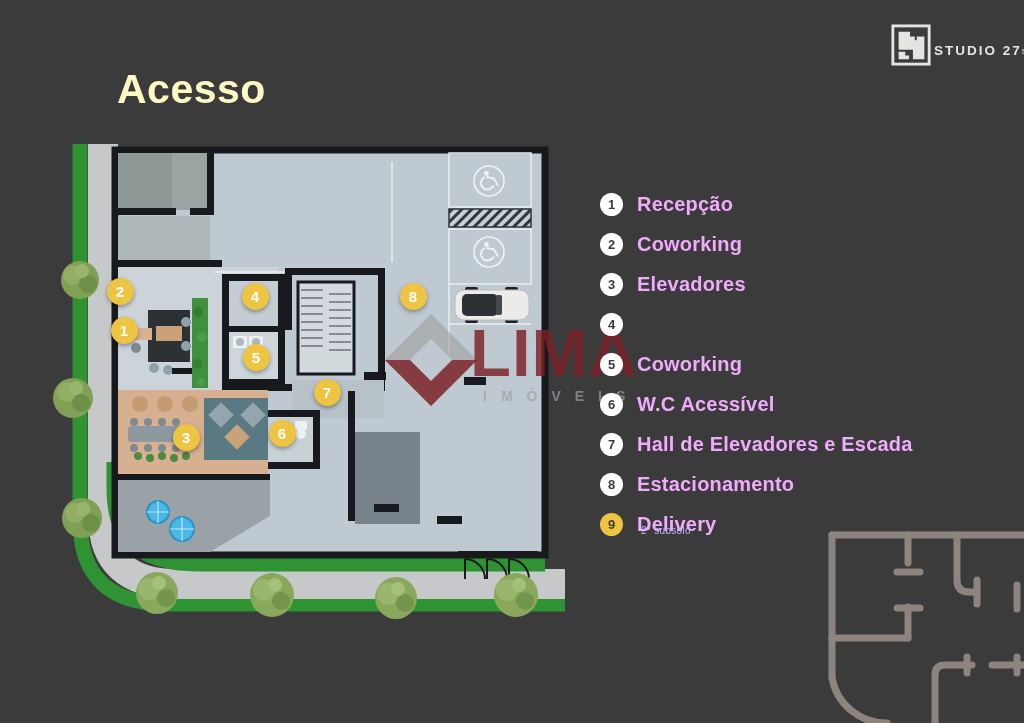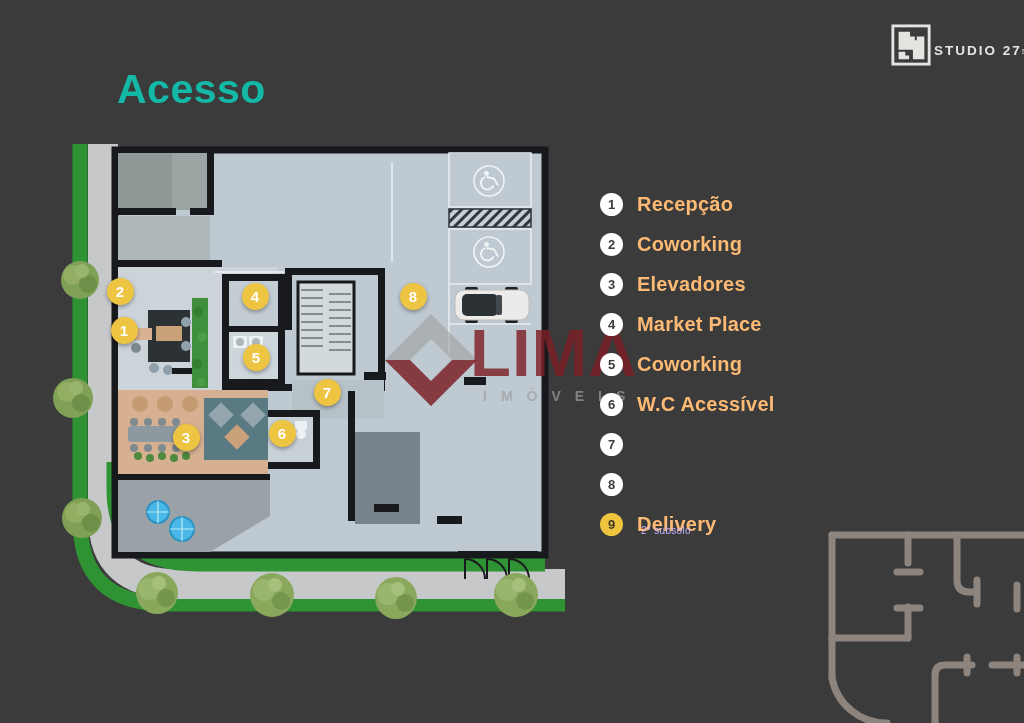--- a/index.html
+++ b/index.html
@@ -2,40 +2,40 @@
 <html><head>
 <meta charset="utf-8">
 <style>
   html,body{margin:0;padding:0;background:#222;}
   .canvas{
     position:relative;width:1024px;height:723px;overflow:hidden;
     background:#3b3b3b;font-family:"Liberation Sans",sans-serif;
   }
   
   .page-title{
-    position:absolute;left:117px;top:66px;color:#14b8a6;
+    position:absolute;left:117px;top:66px;color:#fef9c3;
     font-size:41px;font-weight:800;letter-spacing:.5px;z-index:6;
   }
   
   .logo{position:absolute;left:888px;top:24px;width:120px;display:flex;
     flex-direction:row;align-items:center;z-index:6;}
   .logo .mark{margin-bottom:6px;}
   .logo .name{color:#e6e4e1;font-size:13.5px;font-weight:800;letter-spacing:2px;white-space:nowrap;}
   .logo .tagline{color:#c9c6c2;font-size:7px;font-weight:600;letter-spacing:3.6px;margin-top:3px;white-space:nowrap;}
   
   .legend{position:absolute;left:600px;top:192px;z-index:6;display:flex;
     flex-direction:column;gap:14px;}
   .legend-item{display:flex;align-items:flex-start;height:26px;}
   .legend-circle{
     width:23px;height:23px;border-radius:50%;background:#fff;color:#3b3b3b;
     font-size:13px;font-weight:800;display:flex;align-items:center;justify-content:center;
     margin-top:1px;flex:0 0 auto;
   }
   .legend-circle.yellow{background:#eec33d;color:#3f3a2a;}
-  .legend-label{color:#fdba74;font-size:20px;font-weight:800;line-height:25px;margin-left:14px;white-space:nowrap;letter-spacing:.2px;}
+  .legend-label{color:#f0abfc;font-size:20px;font-weight:800;line-height:25px;margin-left:14px;white-space:nowrap;letter-spacing:.2px;}
   .legend-note{color:#c4b5fd;font-size:10px;font-weight:400;margin:-13px 0 0 41px;letter-spacing:.3px;}
   .legend-wrap9{display:flex;flex-direction:column;}
   
   .plan-svg{position:absolute;left:52px;top:132px;z-index:1;}
   .plan-marker{
     position:absolute;width:27px;height:27px;border-radius:50%;background:#eec443;
     color:#fff;font-size:15px;font-weight:800;display:flex;align-items:center;justify-content:center;
     z-index:3;box-shadow:0 2px 4px rgba(0,0,0,.35);
   }
   
@@ -317,43 +317,44 @@
       </div>
       <div class="legend-wrap9">
         <div class="legend-item">
           <span class="legend-circle">3</span>
           <span class="legend-label">Elevadores</span>
         </div>
       </div>
       <div class="legend-wrap9">
         <div class="legend-item">
           <span class="legend-circle">4</span>
-          <span class="legend-label">Market Place</span>
         </div>
       </div>
       <div class="legend-wrap9">
         <div class="legend-item">
           <span class="legend-circle">5</span>
           <span class="legend-label">Coworking</span>
         </div>
       </div>
       <div class="legend-wrap9">
         <div class="legend-item">
           <span class="legend-circle">6</span>
           <span class="legend-label">W.C Acessível</span>
         </div>
       </div>
       <div class="legend-wrap9">
         <div class="legend-item">
           <span class="legend-circle">7</span>
+          <span class="legend-label">Hall de Elevadores e Escada</span>
         </div>
       </div>
       <div class="legend-wrap9">
         <div class="legend-item">
           <span class="legend-circle">8</span>
+          <span class="legend-label">Estacionamento</span>
         </div>
       </div>
       <div class="legend-wrap9">
         <div class="legend-item">
           <span class="legend-circle yellow">9</span>
           <span class="legend-label">Delivery</span>
         </div>
         <div class="legend-note">2° subsolo</div>
       </div>
     </div>

